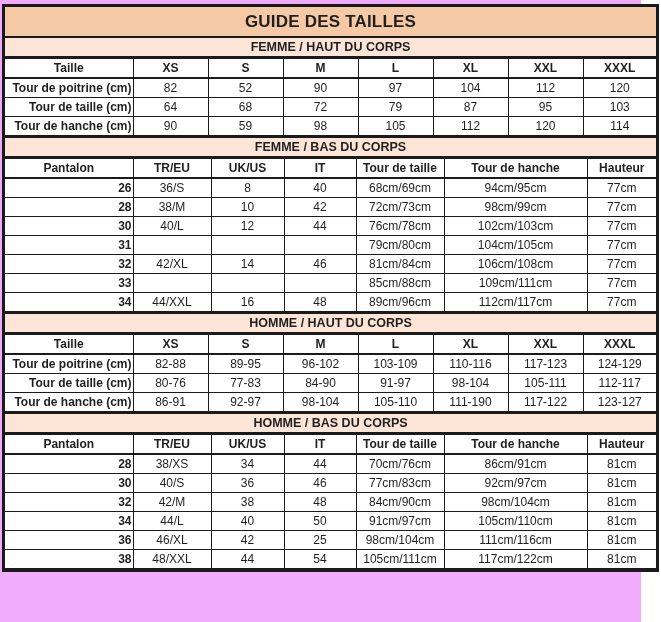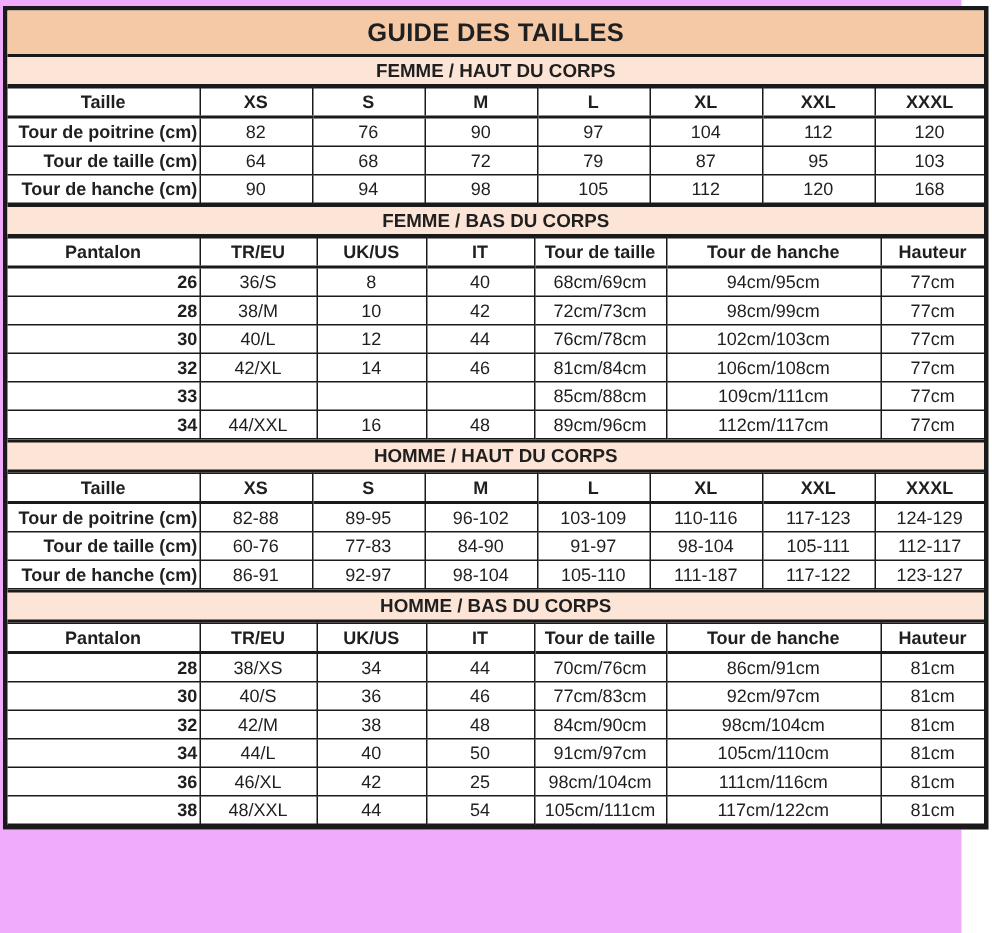--- a/index.html
+++ b/index.html
@@ -100,46 +100,46 @@
               <th>L</th>
               <th>XL</th>
               <th>XXL</th>
               <th>XXXL</th>
             </tr>
           </thead>
           <tbody>
             <tr>
               <th class="rowlabel">Tour de poitrine (cm)</th>
               <td>82</td>
-              <td>76</td>
+              <td>52</td>
               <td>90</td>
               <td>97</td>
               <td>104</td>
               <td>112</td>
               <td>120</td>
             </tr>
             <tr>
               <th class="rowlabel">Tour de taille (cm)</th>
               <td>64</td>
               <td>68</td>
               <td>72</td>
               <td>79</td>
               <td>87</td>
               <td>95</td>
               <td>103</td>
             </tr>
             <tr>
               <th class="rowlabel">Tour de hanche (cm)</th>
               <td>90</td>
-              <td>94</td>
+              <td>59</td>
               <td>98</td>
               <td>105</td>
               <td>112</td>
               <td>120</td>
-              <td>168</td>
+              <td>114</td>
             </tr>
           </tbody>
         </table>
         <div class="section-heading">FEMME / BAS DU CORPS</div>
         <table class="grid lower">
           <colgroup>
             <col style="width: 128px;">
             <col style="width: 78px;">
             <col style="width: 73px;">
             <col style="width: 72px;">
@@ -180,20 +180,29 @@
             <tr>
               <th class="rowlabel">30</th>
               <td>40/L</td>
               <td>12</td>
               <td>44</td>
               <td>76cm/78cm</td>
               <td>102cm/103cm</td>
               <td>77cm</td>
             </tr>
             <tr>
+              <th class="rowlabel">31</th>
+              <td></td>
+              <td></td>
+              <td></td>
+              <td>79cm/80cm</td>
+              <td>104cm/105cm</td>
+              <td>77cm</td>
+            </tr>
+            <tr>
               <th class="rowlabel">32</th>
               <td>42/XL</td>
               <td>14</td>
               <td>46</td>
               <td>81cm/84cm</td>
               <td>106cm/108cm</td>
               <td>77cm</td>
             </tr>
             <tr>
               <th class="rowlabel">33</th>
@@ -245,35 +254,35 @@
               <td>82-88</td>
               <td>89-95</td>
               <td>96-102</td>
               <td>103-109</td>
               <td>110-116</td>
               <td>117-123</td>
               <td>124-129</td>
             </tr>
             <tr>
               <th class="rowlabel">Tour de taille (cm)</th>
-              <td>60-76</td>
+              <td>80-76</td>
               <td>77-83</td>
               <td>84-90</td>
               <td>91-97</td>
               <td>98-104</td>
               <td>105-111</td>
               <td>112-117</td>
             </tr>
             <tr>
               <th class="rowlabel">Tour de hanche (cm)</th>
               <td>86-91</td>
               <td>92-97</td>
               <td>98-104</td>
               <td>105-110</td>
-              <td>111-187</td>
+              <td>111-190</td>
               <td>117-122</td>
               <td>123-127</td>
             </tr>
           </tbody>
         </table>
         <div class="section-heading">HOMME / BAS DU CORPS</div>
         <table class="grid lower">
           <colgroup>
             <col style="width: 128px;">
             <col style="width: 78px;">

